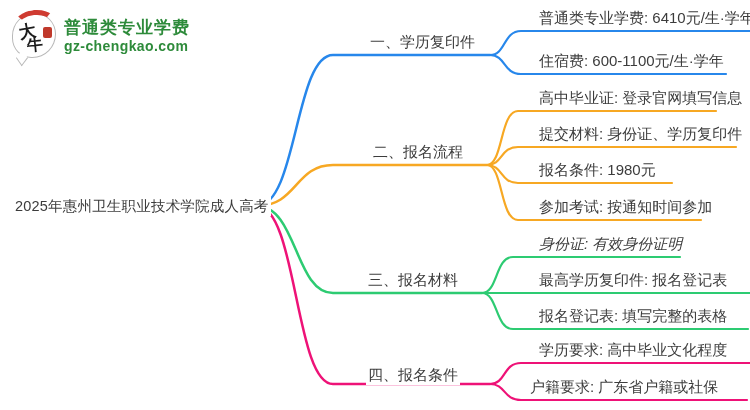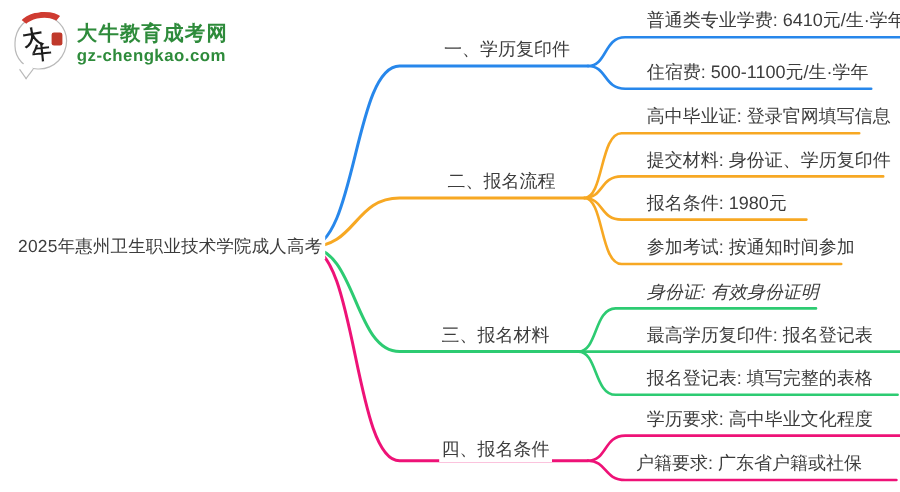--- a/index.html
+++ b/index.html
@@ -48,21 +48,21 @@
 
 <div class="logo">
   <div class="bubble">
     <div class="arc"></div>
     <span class="ch ch1">大</span>
     <span class="ch ch2">牛</span>
     <div class="seal"></div>
     <div class="tail"></div>
   </div>
   <div class="brandcol">
-    <div class="brand">大牛教育成考网</div>
+    <div class="brand">普通类专业学费</div>
     <div class="domain">gz-chengkao.com</div>
   </div>
 </div>
 
 <svg id="mindmap-svg" width="750" height="410" viewBox="0 0 750 410" xmlns="http://www.w3.org/2000/svg">
     <path d="M 257 206 C 297 206 295 55 333 55 H 490" fill="none" stroke="#2787EB" stroke-width="2.5" stroke-linecap="round"></path>
     <path d="M 490 55 C 506 55 503 31 521 31 H 750" fill="none" stroke="#2787EB" stroke-width="2.2" stroke-linecap="round"></path>
     <path d="M 490 55 C 506 55 503 74 521 74 H 726" fill="none" stroke="#2787EB" stroke-width="2.2" stroke-linecap="round"></path>
     <path d="M 257 206 C 297 206 295 165 333 165 H 487" fill="none" stroke="#F7A823" stroke-width="2.5" stroke-linecap="round"></path>
     <path d="M 487 165 C 503 165 500 111 518 111 H 716" fill="none" stroke="#F7A823" stroke-width="2.2" stroke-linecap="round"></path>
@@ -76,21 +76,21 @@
     <path d="M 257 206 C 297 206 295 384 333 384 H 490" fill="none" stroke="#EE1277" stroke-width="2.5" stroke-linecap="round"></path>
     <path d="M 490 384 C 506 384 503 363 521 363 H 750" fill="none" stroke="#EE1277" stroke-width="2.2" stroke-linecap="round"></path>
     <path d="M 490 384 C 506 384 503 400 521 400 H 747" fill="none" stroke="#EE1277" stroke-width="2.2" stroke-linecap="round"></path>
   </svg>
 
 <div class="node-label root-label" style="left:13px;top:196px;">2025年惠州卫生职业技术学院成人高考</div>
 
 <div id="labels">
     <div class="node-label branch-label" style="left: 368px; top: 32px;">一、学历复印件</div>
     <div class="node-label leaf-label" style="left: 537px; top: 8px;">普通类专业学费: 6410元/生·学年</div>
-    <div class="node-label leaf-label" style="left: 537px; top: 51px;">住宿费: 500-1100元/生·学年</div>
+    <div class="node-label leaf-label" style="left: 537px; top: 51px;">住宿费: 600-1100元/生·学年</div>
     <div class="node-label branch-label" style="left: 371px; top: 142px;">二、报名流程</div>
     <div class="node-label leaf-label" style="left: 537px; top: 88px;">高中毕业证: 登录官网填写信息</div>
     <div class="node-label leaf-label" style="left: 537px; top: 124px;">提交材料: 身份证、学历复印件</div>
     <div class="node-label leaf-label" style="left: 537px; top: 160px;">报名条件: 1980元</div>
     <div class="node-label leaf-label" style="left: 537px; top: 197px;">参加考试: 按通知时间参加</div>
     <div class="node-label branch-label" style="left: 366px; top: 270px;">三、报名材料</div>
     <div class="node-label leaf-label" style="left: 537px; top: 234px; font-style: italic;">身份证: 有效身份证明</div>
     <div class="node-label leaf-label" style="left: 537px; top: 270px;">最高学历复印件: 报名登记表</div>
     <div class="node-label leaf-label" style="left: 537px; top: 306px;">报名登记表: 填写完整的表格</div>
     <div class="node-label branch-label" style="left: 366px; top: 365px;">四、报名条件</div>

